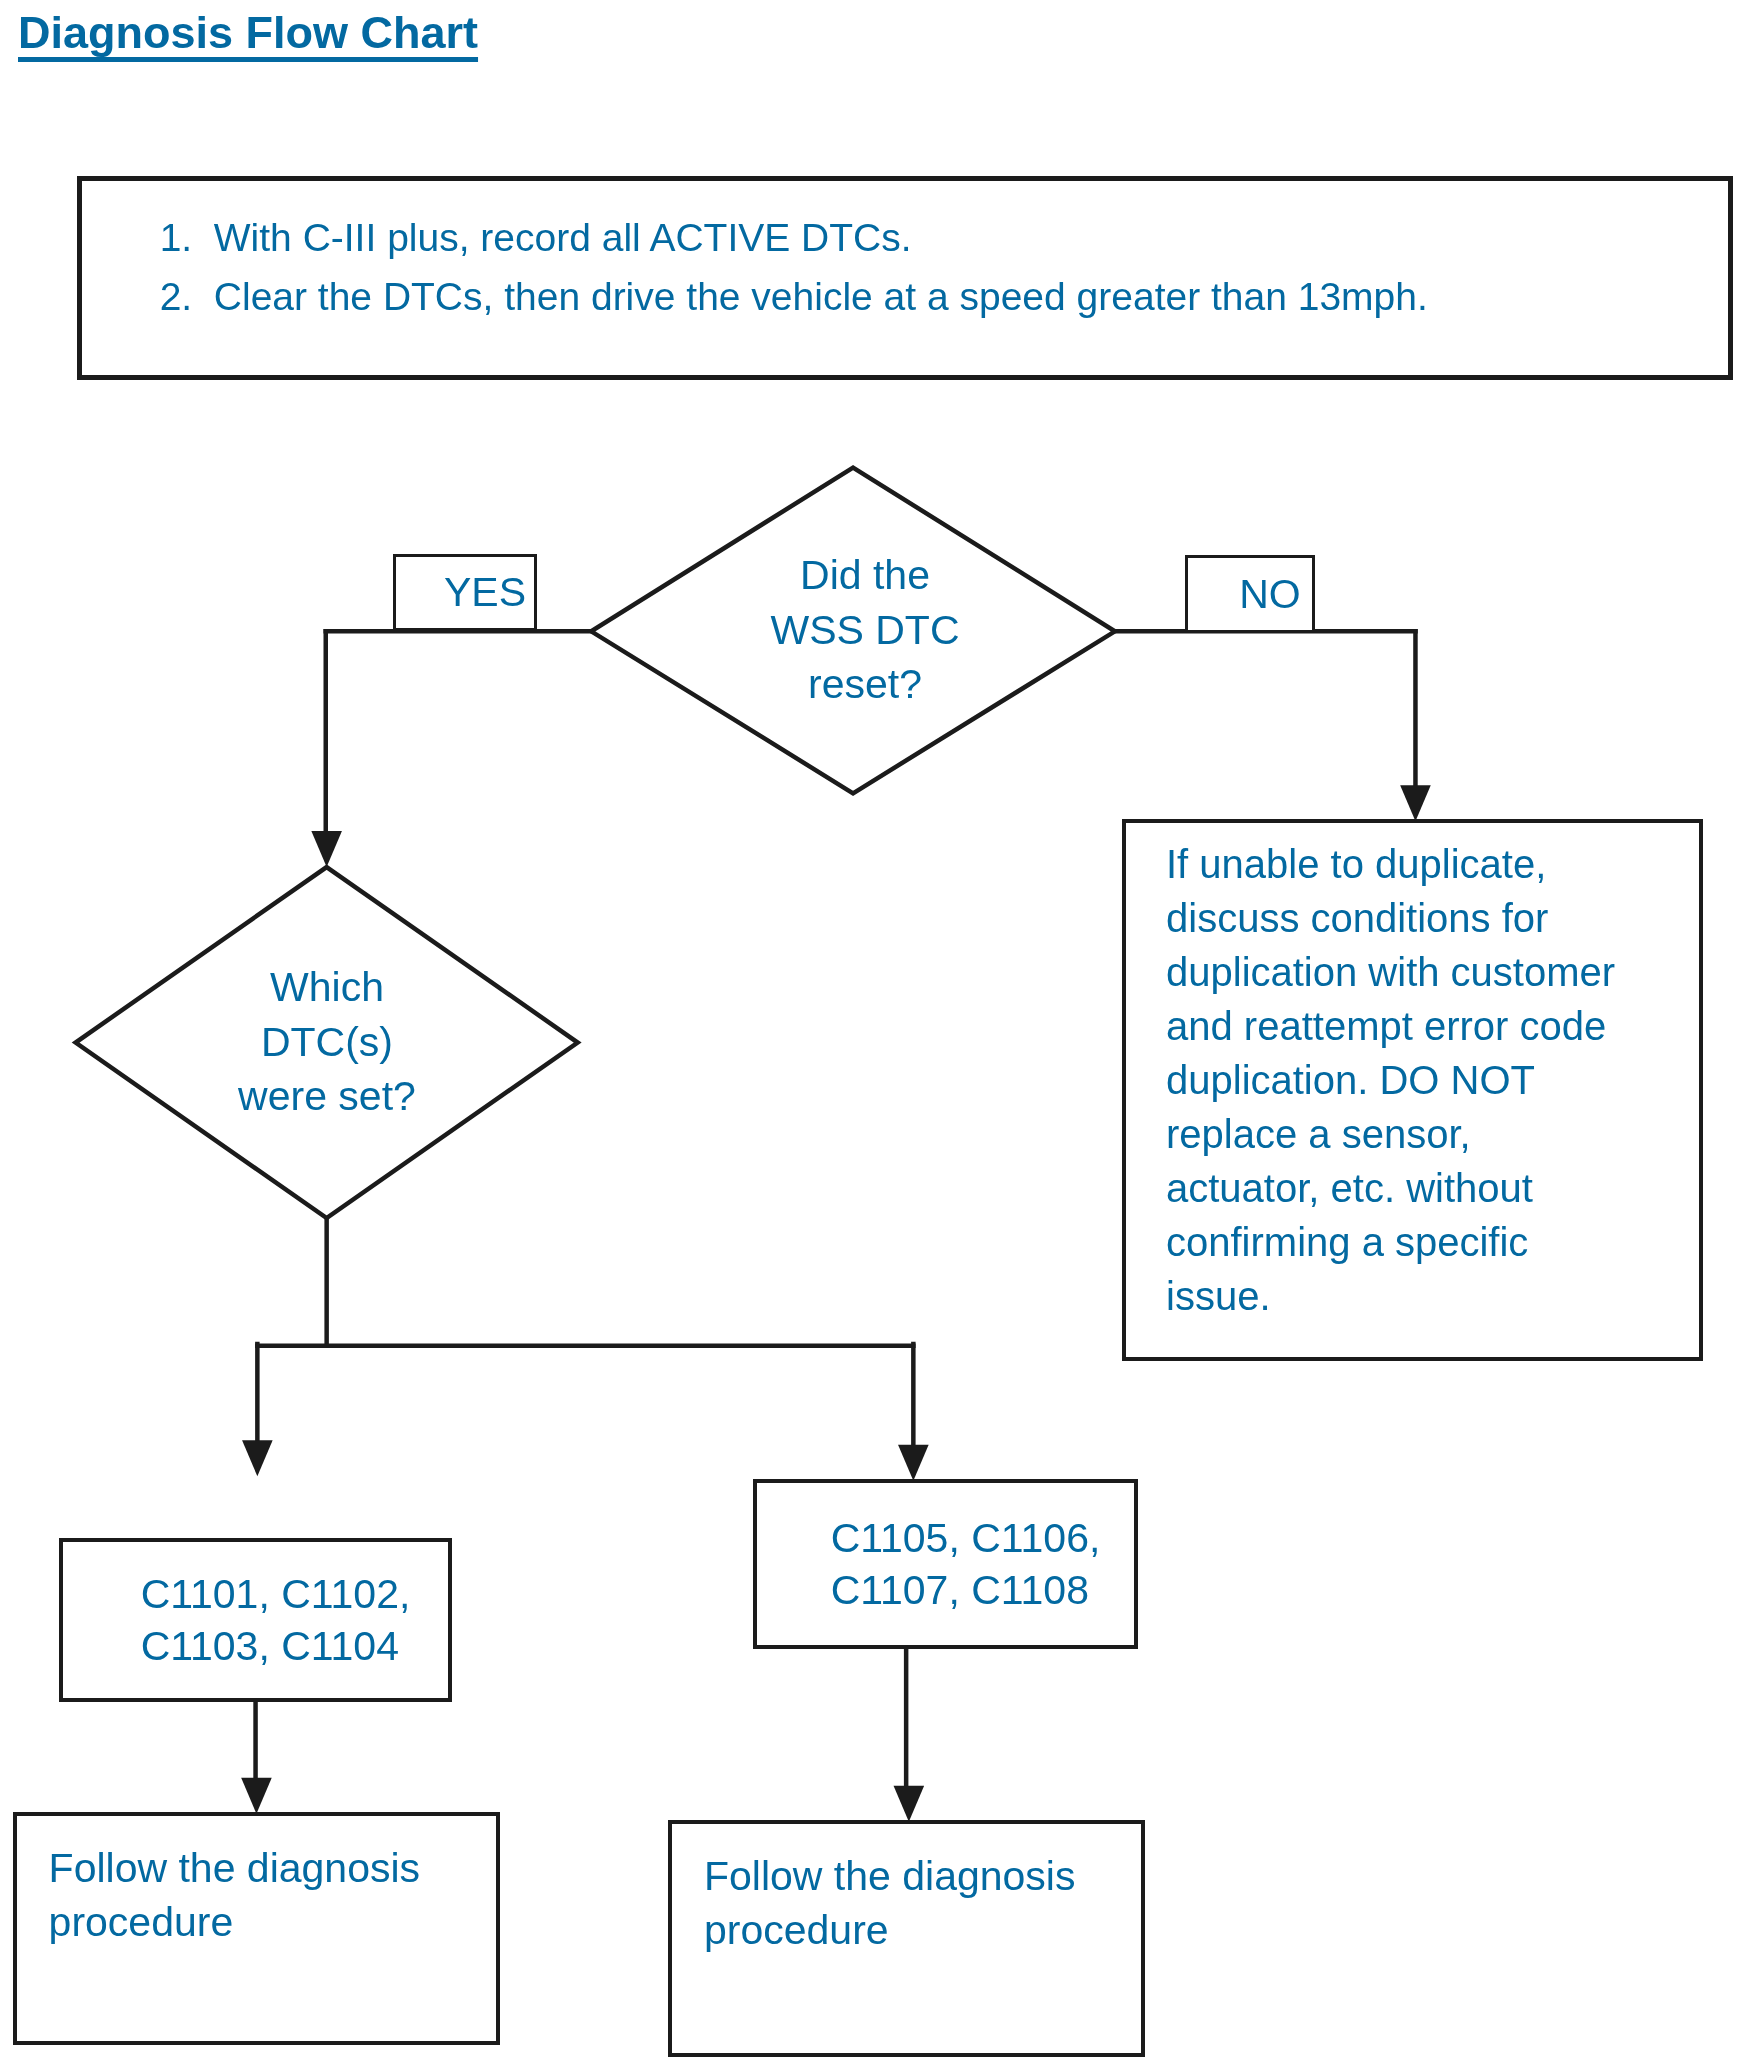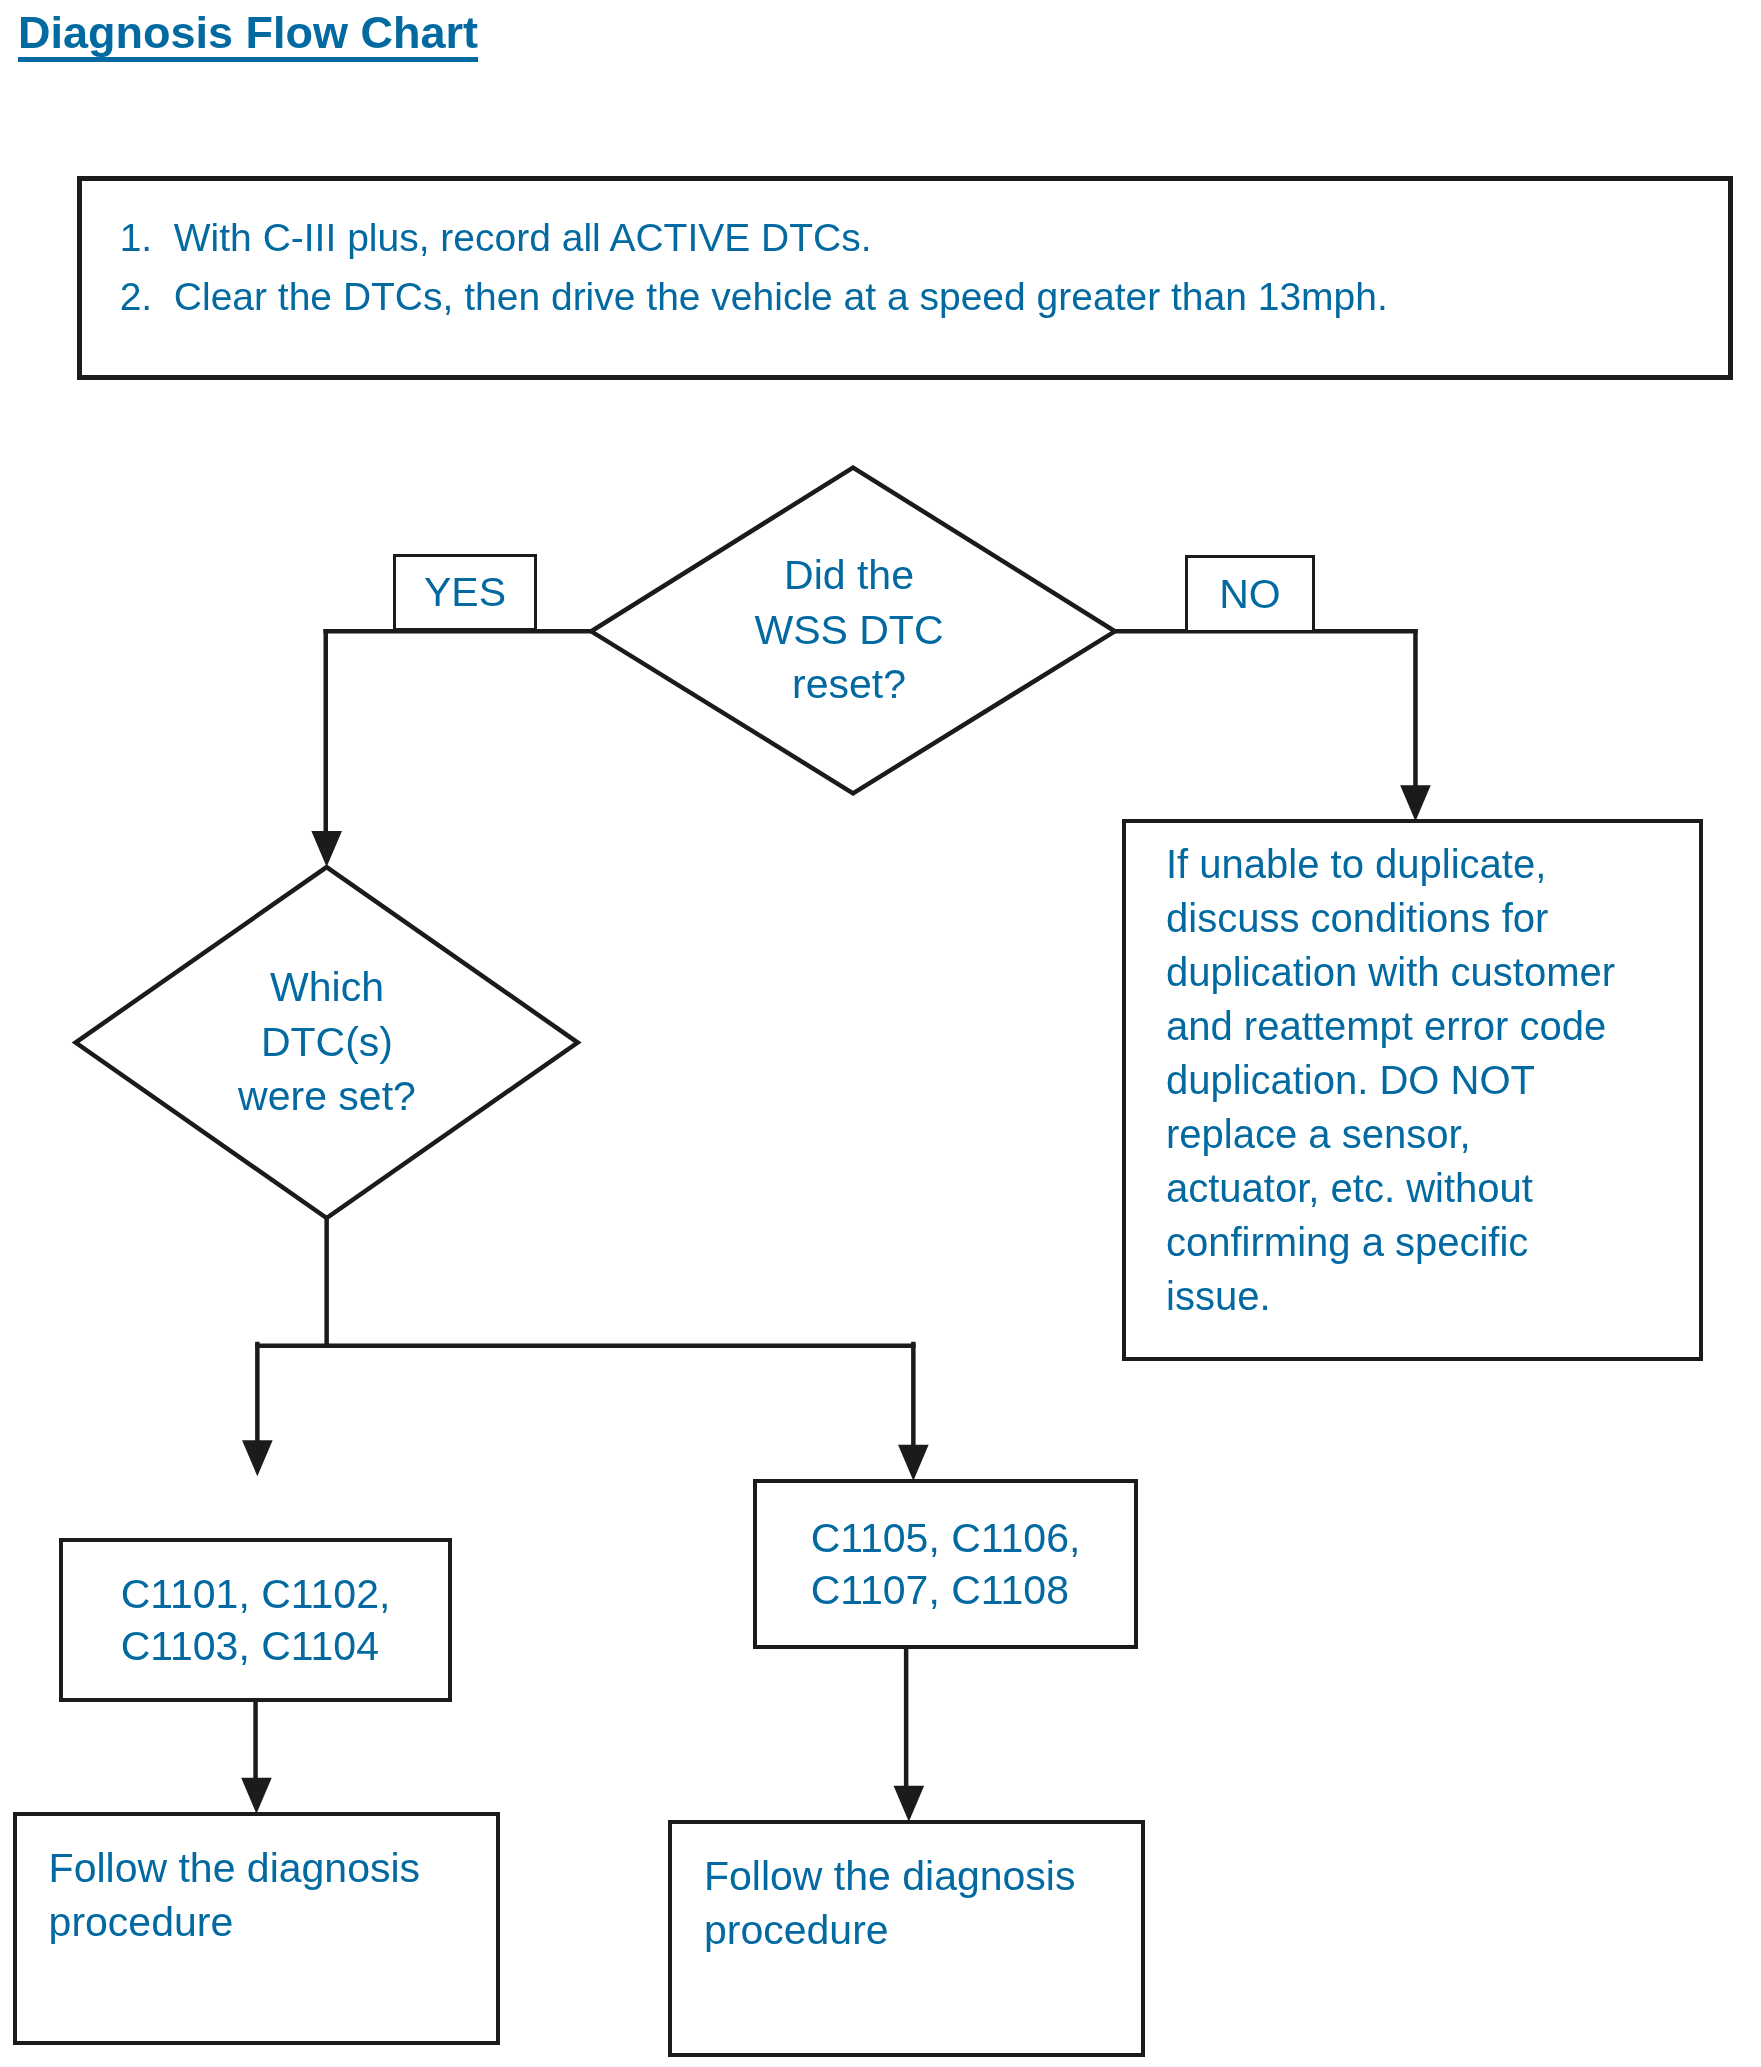--- a/index.html
+++ b/index.html
@@ -1,41 +1,41 @@
 <!DOCTYPE html>
 <html style="font-size:14.4px"><head>
 <meta charset="utf-8">
 <style>
   html,body{margin:0;padding:0;background:#ffffff;}
   .canvas{
     position:relative;width:1761px;height:2068px;background:#ffffff;
     font-family:"Liberation Sans",sans-serif;color:#0369a1;overflow:hidden;
   }
   svg.connectors{position:absolute;left:0;top:0;width:1761px;height:2068px;}
-  .node{position:absolute;background:#ffffff;border:4.5px solid #1b1b1b;box-sizing:border-box;}
+  .node{position:absolute;background:#ffffff;border:4.5px solid #1b1b1b;box-sizing:border-box;padding-left:40px;}
   .page-title{
     position:absolute;left:18px;top:7.2px;font-size:45px;font-weight:bold;
     text-decoration:underline;text-decoration-thickness:4.5px;text-underline-offset:9px;
     letter-spacing:0px;
   }
   .instruction-box{left:77px;top:176px;width:1656px;height:204px;border-width:5.4px;}
   .instruction-box ol{margin:31px 0 0 0;padding-left:81px;font-size:39px;line-height:1.32;}
   .instruction-box li{padding-left:10.8px;}
   .instruction-box li + li{margin-top:7.2px;}
   .label-box{
     display:flex;align-items:center;justify-content:center;
     font-size:41px;border-width:3.6px;
   }
   .yes-box{left:393px;top:554px;width:144px;height:77px;}
   .no-box{left:1185px;top:555px;width:130px;height:78px;}
   .diamond-label{
     position:absolute;display:flex;align-items:center;justify-content:center;
     text-align:center;font-size:41px;line-height:1.34;white-space:pre-line;
   }
-  .d1-label{left:624px;top:531px;width:450px;height:198px;}
+  .d1-label{left:640px;top:531px;width:450px;height:198px;}
   .d2-label{left:102px;top:943px;width:450px;height:198px;}
   .outcome-box{
     left:1122px;top:819px;width:581px;height:542px;
     font-size:40px;line-height:54px;white-space:pre-line;
     padding:14px 18px 0 40px;
   }
   .dtc-box{
     display:flex;align-items:center;justify-content:center;
     font-size:41px;line-height:1.28;white-space:pre-line;text-align:left;
   }

